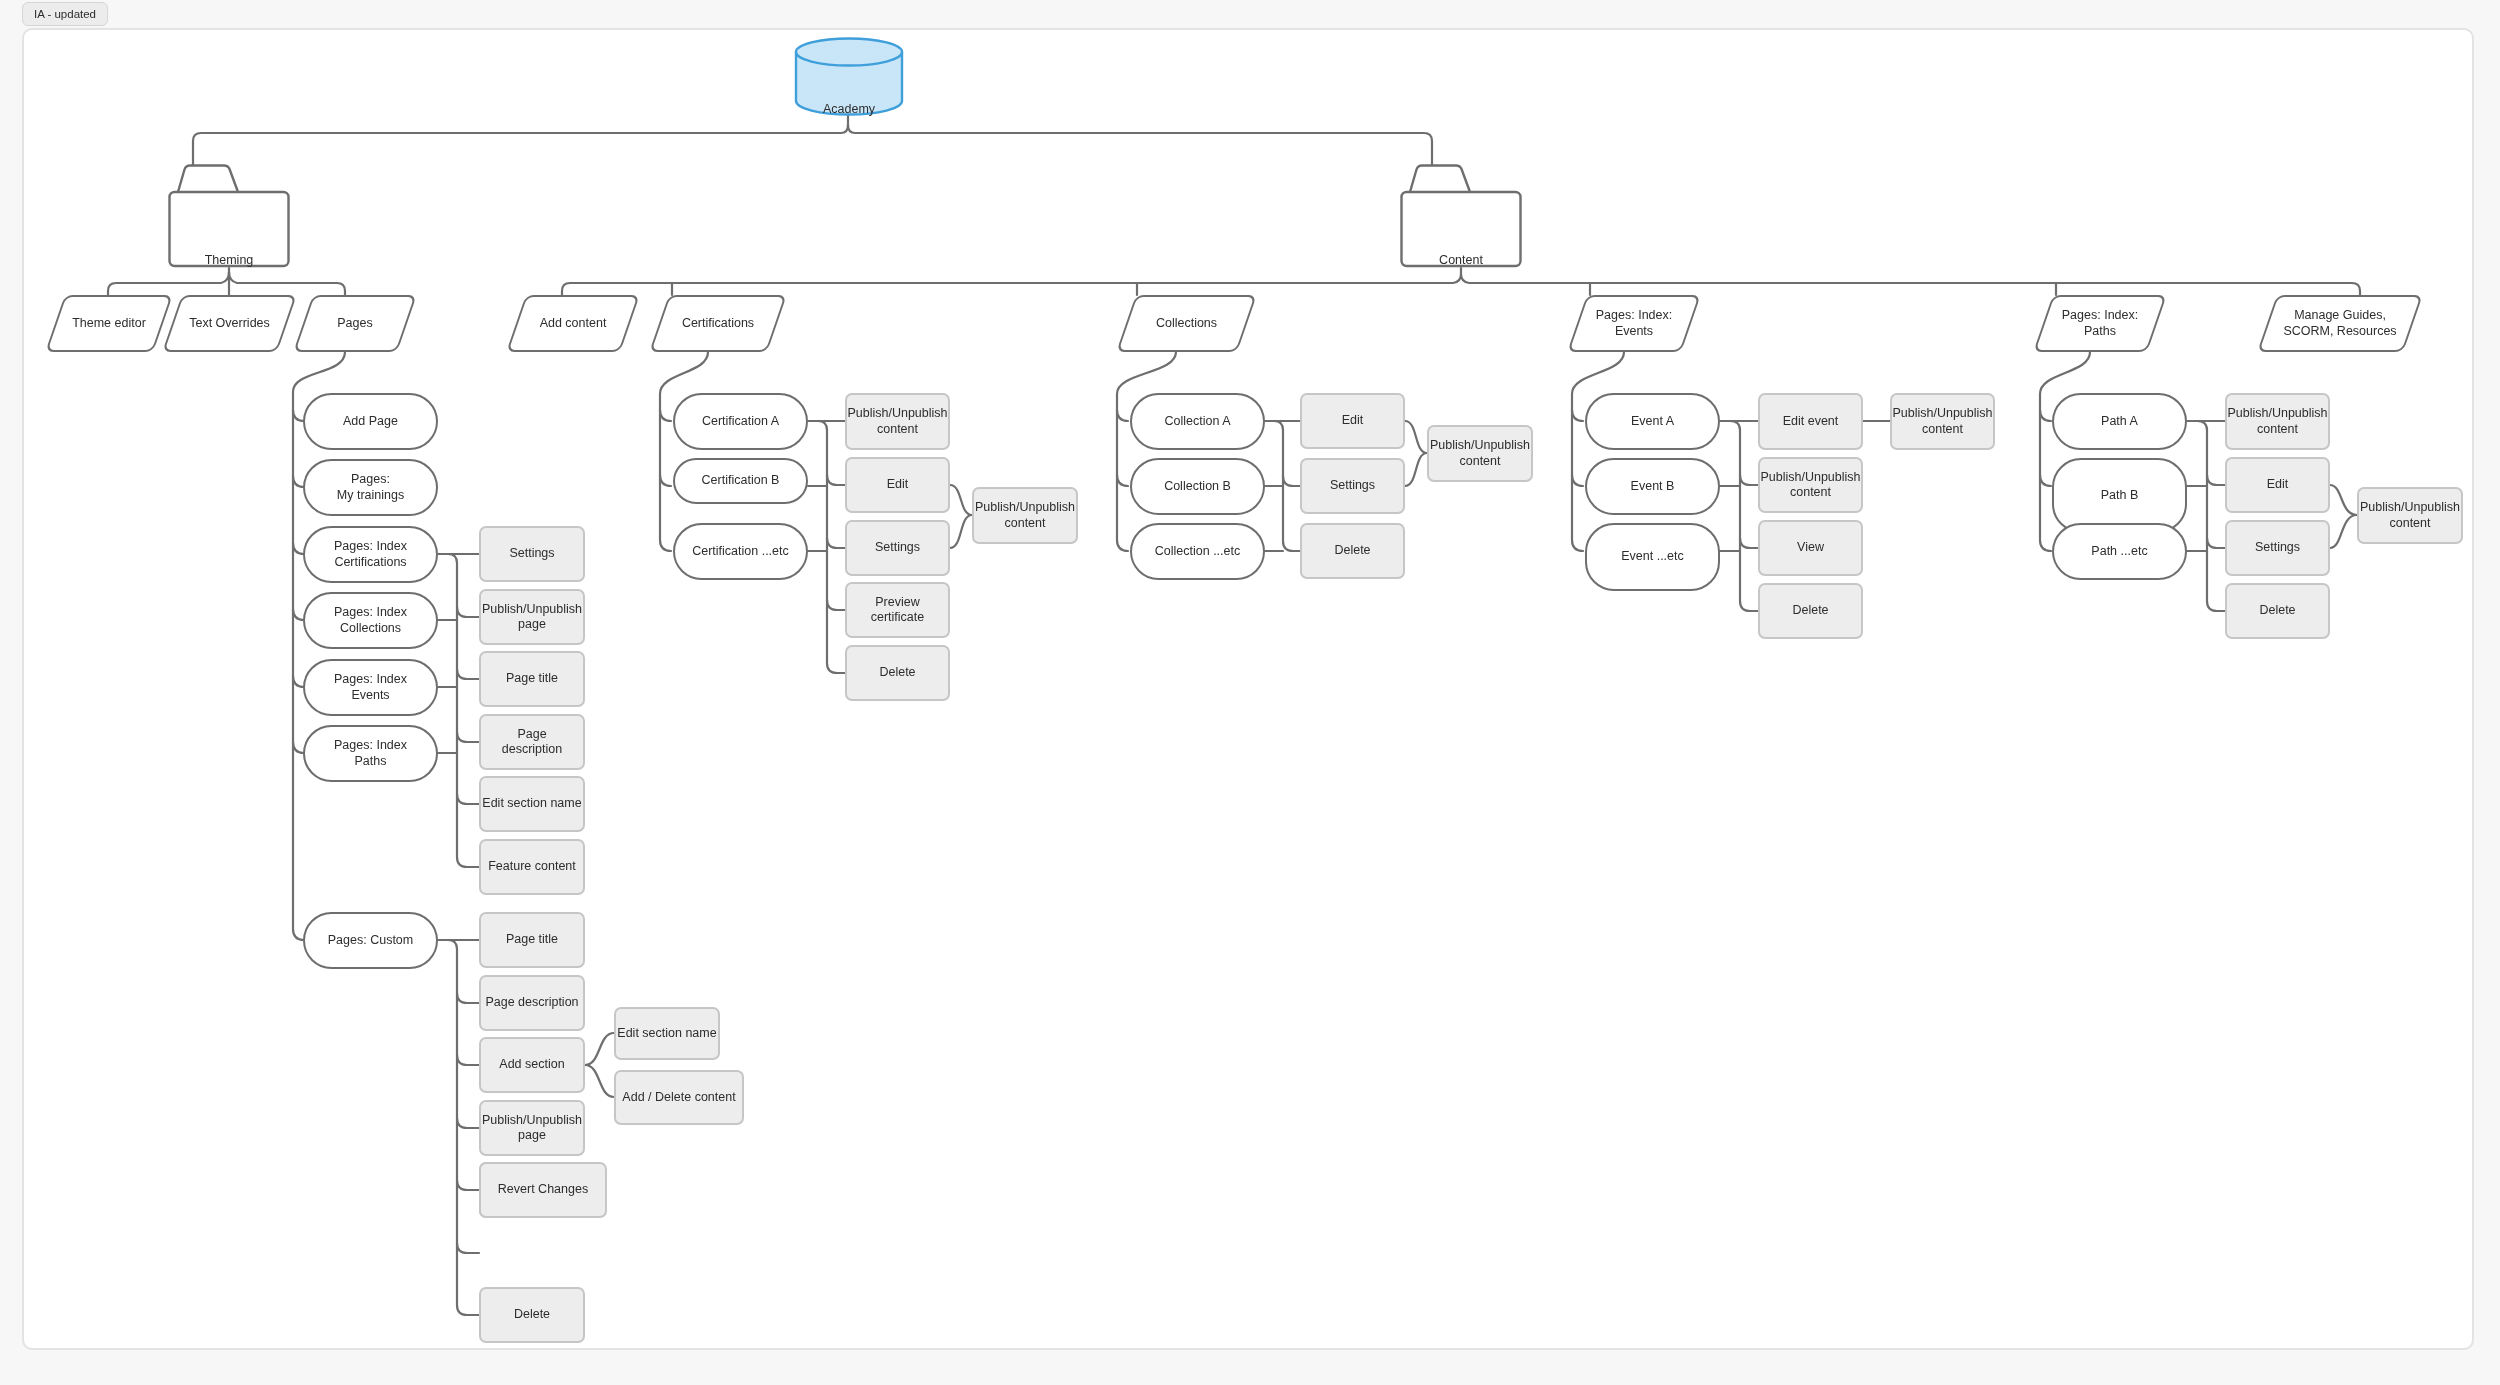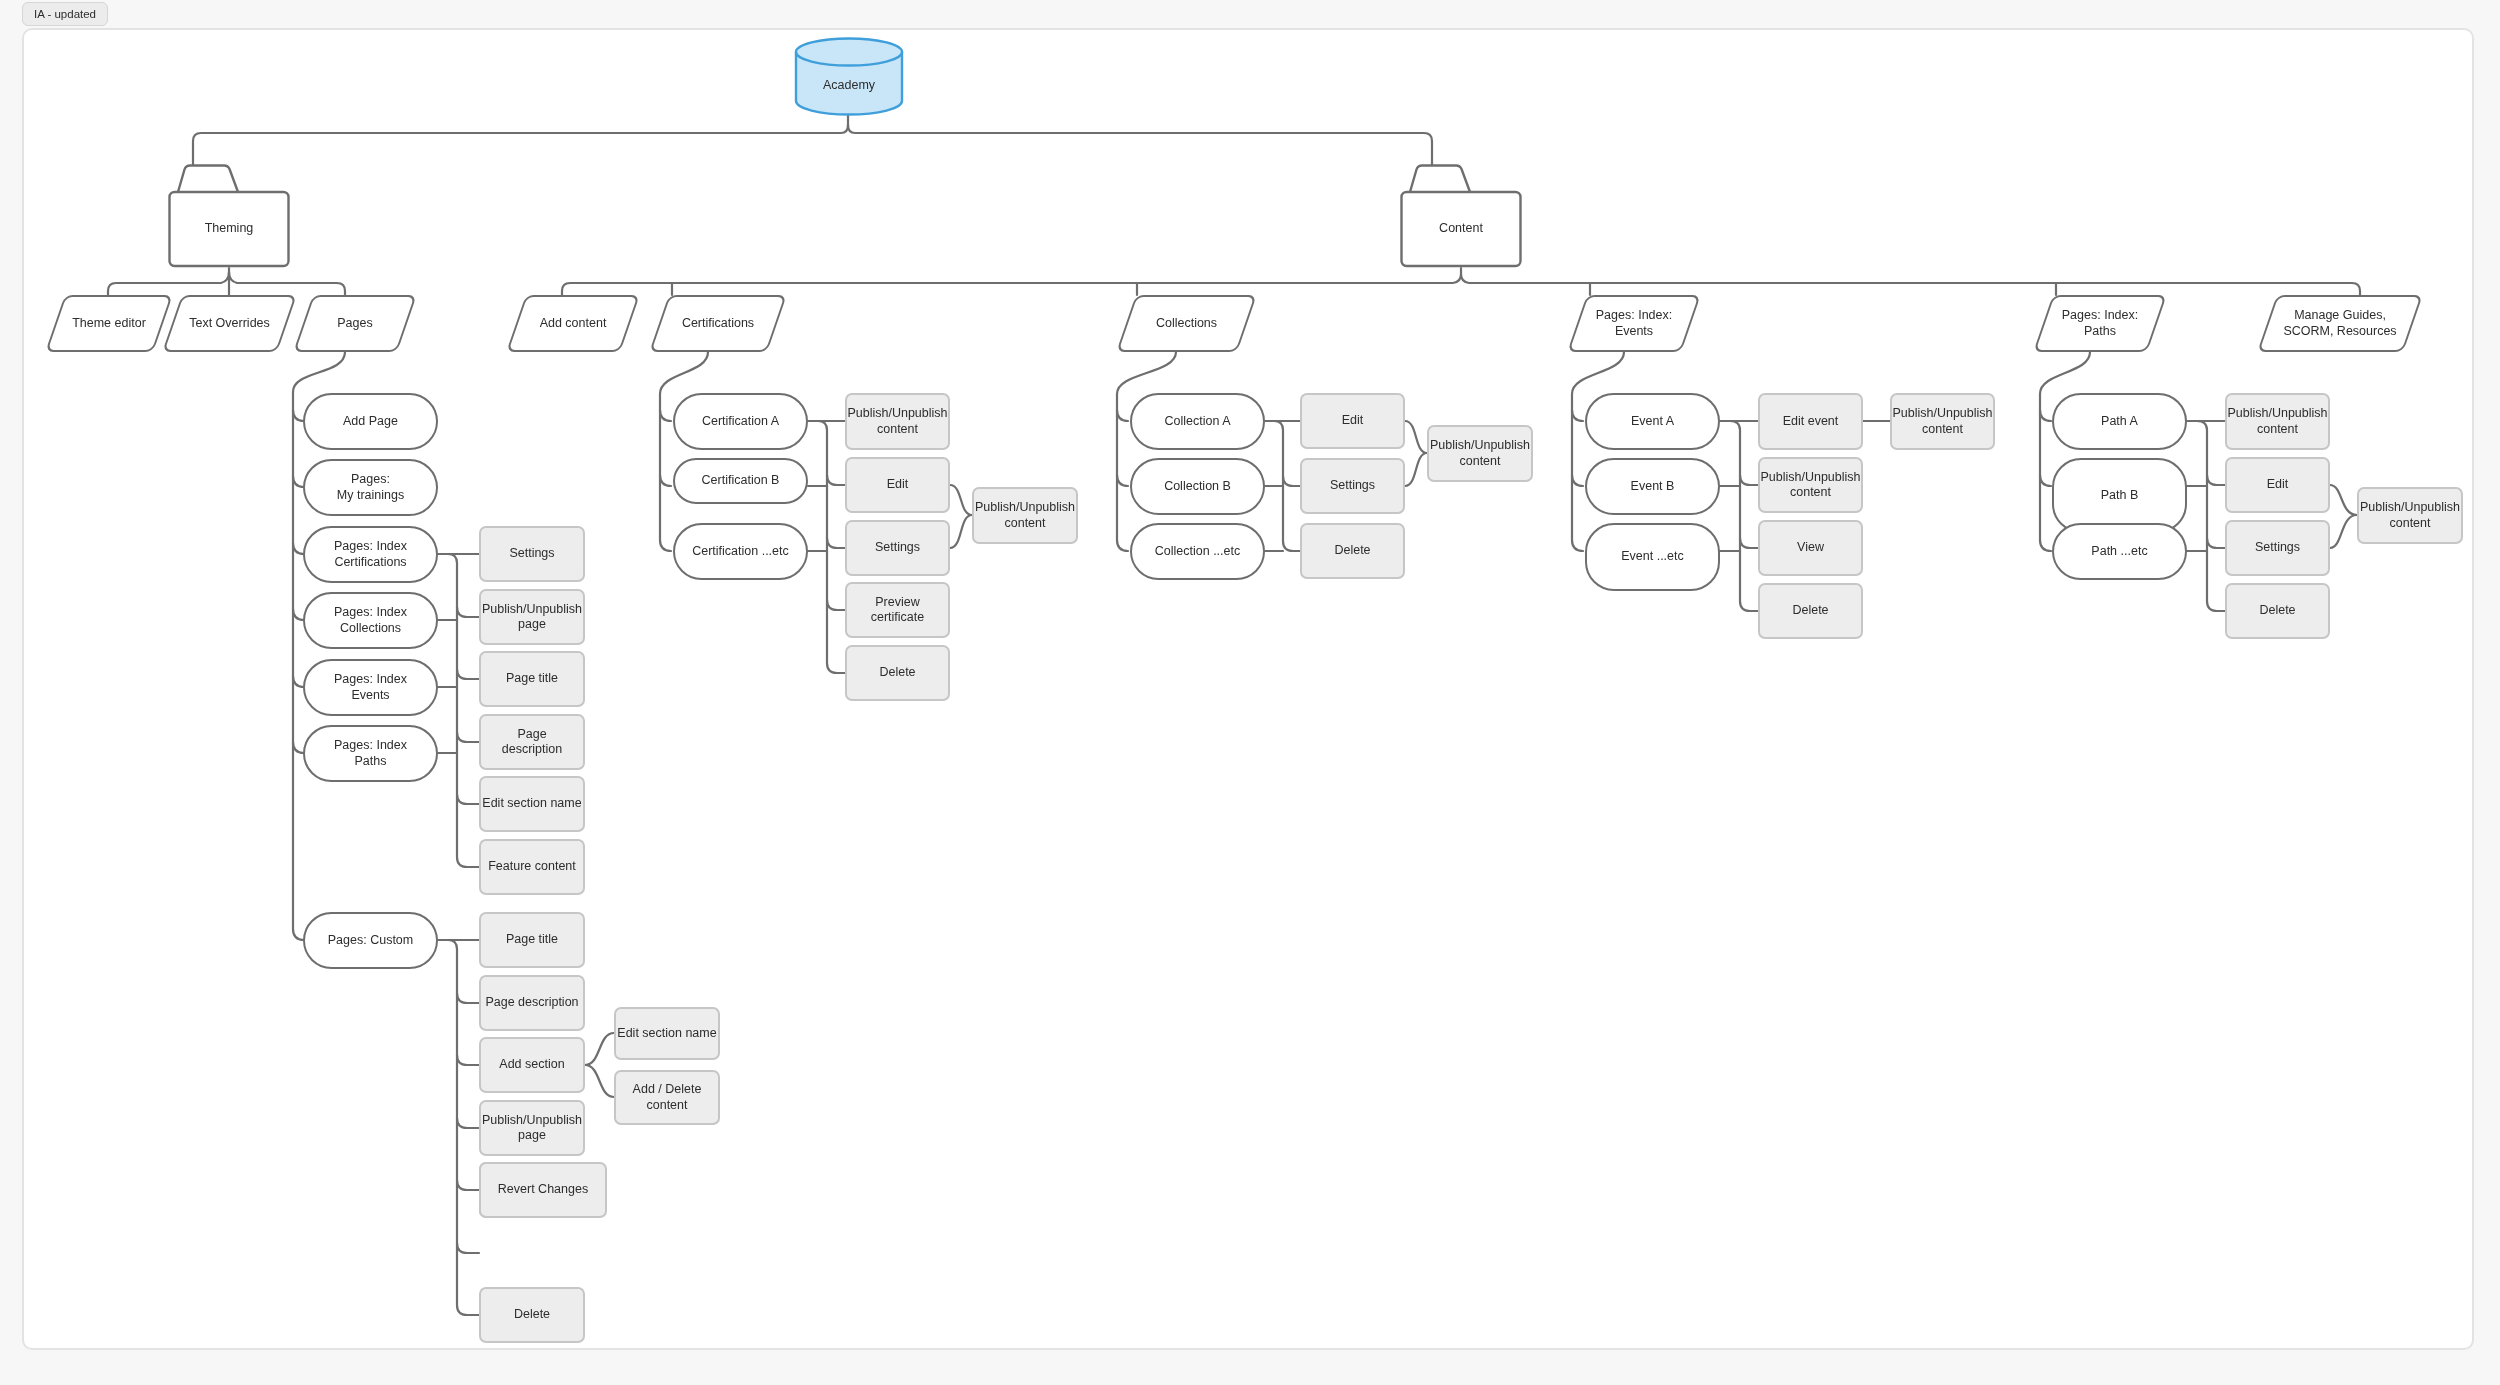--- a/index.html
+++ b/index.html
@@ -17,21 +17,21 @@
     text-align:center;font-size:12.5px;line-height:1.22;color:var(--text,#2D2D2D);
     white-space:pre-line;box-sizing:border-box;z-index:2;}
   .shape-pill{background:var(--shape-fill,#fff);border:2px solid var(--shape-border,#6E6E6E);
     border-radius:29px;}
   .shape-action{background:var(--action-fill,#EDEDED);border:2px solid var(--action-border,#C6C6C6);
     border-radius:7px;}
   .shape-para{background:transparent;border:none;}
   .para-bg{position:absolute;top:0;bottom:0;left:11px;right:11px;
     background:var(--shape-fill,#fff);border:2px solid var(--shape-border,#6E6E6E);
     border-radius:8px;transform:skewX(-19deg);}
-  .shape-db,.shape-folder{border:none;background:transparent;}
+  .shape-db,.shape-folder{border:none;background:transparent;align-items:flex-end;}
   .shape-svg{position:absolute;left:0;top:0;width:100%;height:100%;}
   .label{position:relative;pointer-events:none;}
   .shape-db .label{padding-top:17px;}
   .shape-folder .label{padding-top:27px;}
 </style>
 </head>
 <body style="background: rgb(247, 247, 248);">
 
 <div id="stage">
   <div id="doc-tab">
@@ -167,21 +167,21 @@
       <div class="node shape-action" style="left: 479px; top: 839px; width: 106px; height: 56px;"><span class="label">Feature content</span></div>
       <div class="node shape-action" style="left: 479px; top: 912px; width: 106px; height: 56px;"><span class="label">Page title</span></div>
       <div class="node shape-action" style="left: 479px; top: 975px; width: 106px; height: 56px;"><span class="label">Page description</span></div>
       <div class="node shape-action" style="left: 479px; top: 1037px; width: 106px; height: 56px;"><span class="label">Add section</span></div>
       <div class="node shape-action" style="left: 479px; top: 1100px; width: 106px; height: 56px;"><span class="label">Publish/Unpublish
 page</span></div>
       <div class="node shape-action" style="left: 479px; top: 1162px; width: 106px; height: 56px;"><span class="label">Settings</span></div>
       <div class="node shape-action" style="left: 479px; top: 1162px; width: 128px; height: 56px;"><span class="label">Revert Changes</span></div>
       <div class="node shape-action" style="left: 479px; top: 1287px; width: 106px; height: 56px;"><span class="label">Delete</span></div>
       <div class="node shape-action" style="left: 614px; top: 1007px; width: 106px; height: 53px;"><span class="label">Edit section name</span></div>
-      <div class="node shape-action" style="left: 614px; top: 1070px; width: 106px; height: 55px;"><span class="label">Add / Delete content</span></div>
+      <div class="node shape-action" style="left: 614px; top: 1070px; width: 130px; height: 55px;"><span class="label">Add / Delete content</span></div>
       <div class="node shape-pill" style="left: 673px; top: 393px; width: 135px; height: 57px;"><span class="label">Certification A</span></div>
       <div class="node shape-pill" style="left: 673px; top: 458px; width: 135px; height: 46px;"><span class="label">Certification B</span></div>
       <div class="node shape-pill" style="left: 673px; top: 523px; width: 135px; height: 57px;"><span class="label">Certification ...etc</span></div>
       <div class="node shape-action" style="left: 845px; top: 393px; width: 105px; height: 57px;"><span class="label">Publish/Unpublish
 content</span></div>
       <div class="node shape-action" style="left: 845px; top: 457px; width: 105px; height: 56px;"><span class="label">Edit</span></div>
       <div class="node shape-action" style="left: 845px; top: 520px; width: 105px; height: 56px;"><span class="label">Settings</span></div>
       <div class="node shape-action" style="left: 845px; top: 582px; width: 105px; height: 56px;"><span class="label">Preview certificate</span></div>
       <div class="node shape-action" style="left: 845px; top: 645px; width: 105px; height: 56px;"><span class="label">Delete</span></div>
       <div class="node shape-action" style="left: 972px; top: 487px; width: 106px; height: 57px;"><span class="label">Publish/Unpublish

